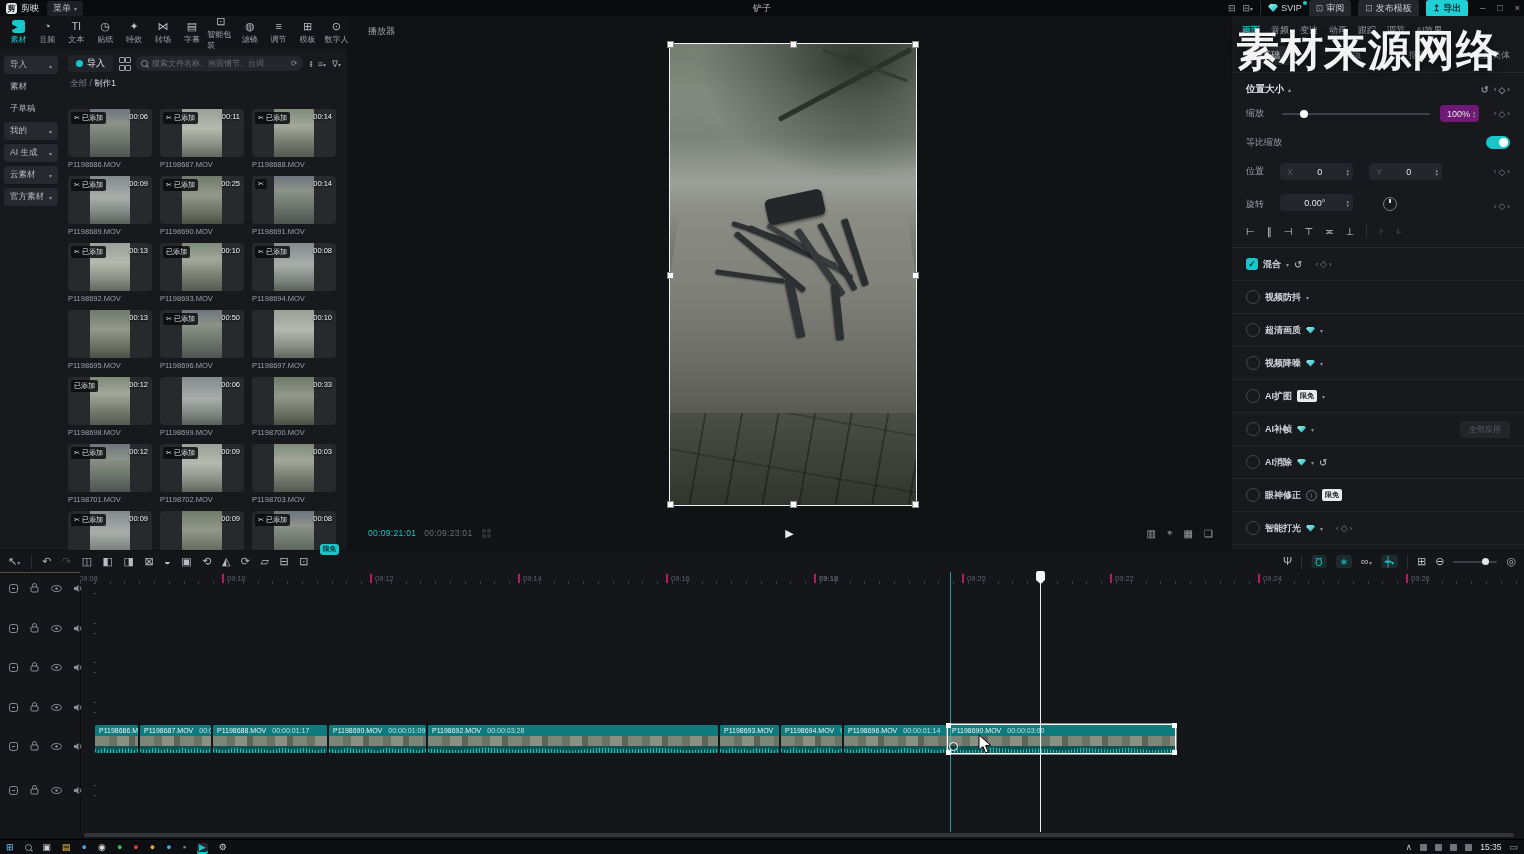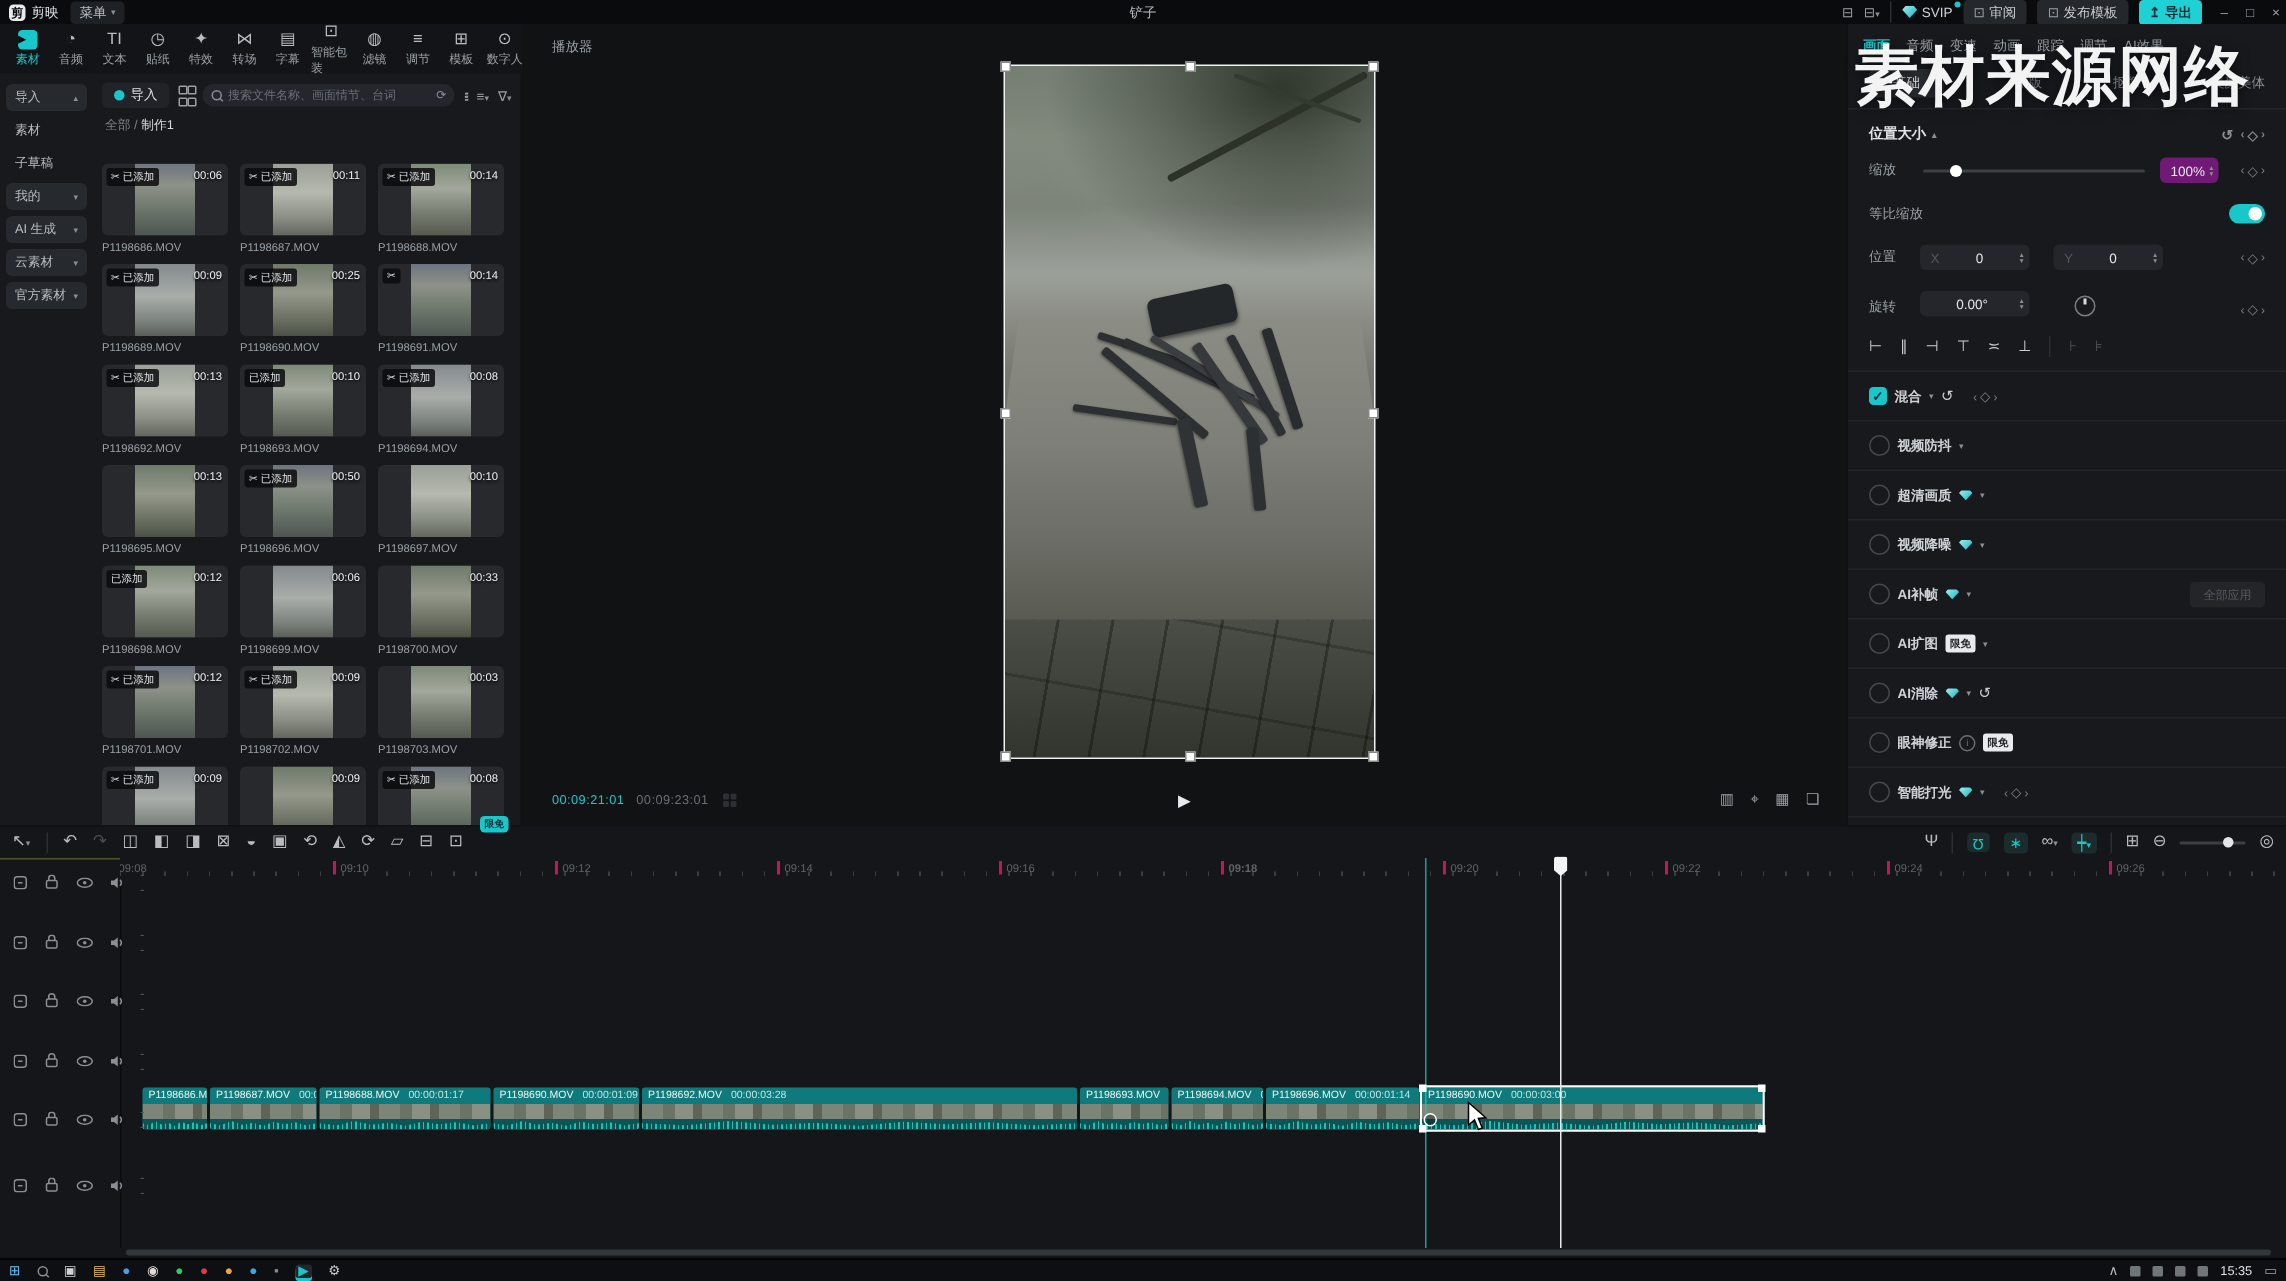--- a/index.html
+++ b/index.html
@@ -769,35 +769,35 @@
           <span class="fx-label">视频降噪</span>
           <span class="diamond sm"></span>
 
           <span class="chev">▾</span>
 
         </div>
 
         <div class="fx-row">
 
           <span class="circle"></span>
+          <span class="fx-label">AI扩图</span>
+
+          <span class="free">限免</span>
+          <span class="chev">▾</span>
+
+        </div>
+
+        <div class="fx-row">
+
+          <span class="circle"></span>
           <span class="fx-label">AI补帧</span>
           <span class="diamond sm"></span>
 
           <span class="chev">▾</span>
           <span class="applyall">全部应用</span>
-
-        </div>
-
-        <div class="fx-row">
-
-          <span class="circle"></span>
-          <span class="fx-label">AI扩图</span>
-
-          <span class="free">限免</span>
-          <span class="chev">▾</span>
 
         </div>
 
         <div class="fx-row">
 
           <span class="circle"></span>
           <span class="fx-label">AI消除</span>
           <span class="diamond sm"></span>
 
           <span class="chev">▾</span>

